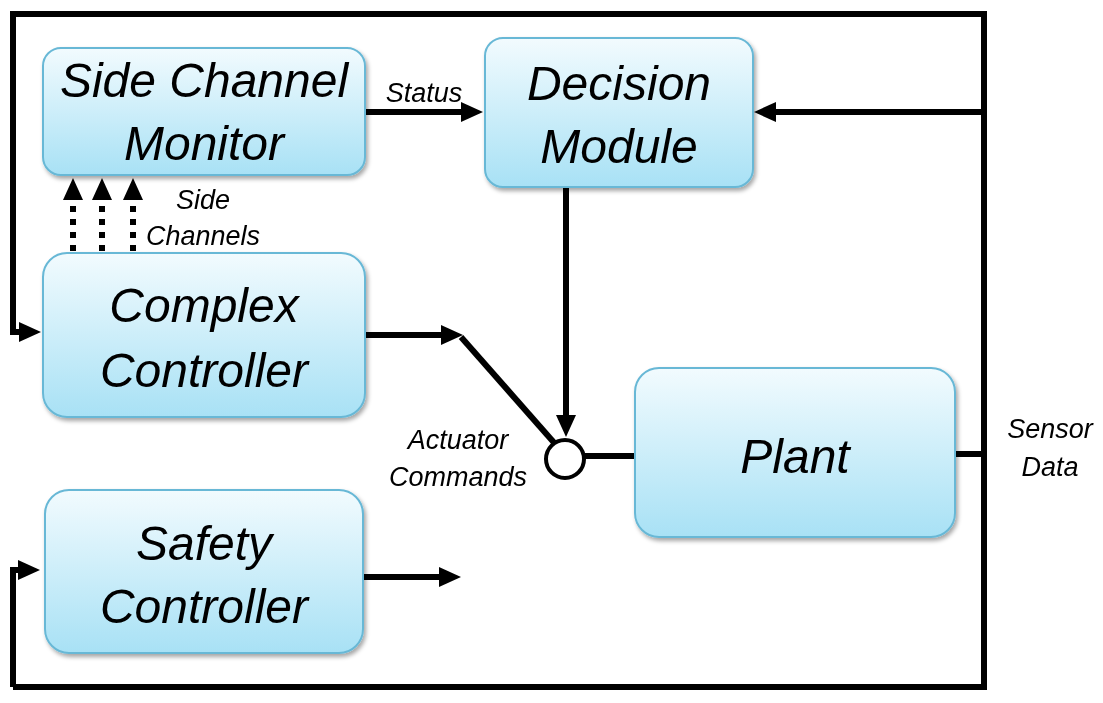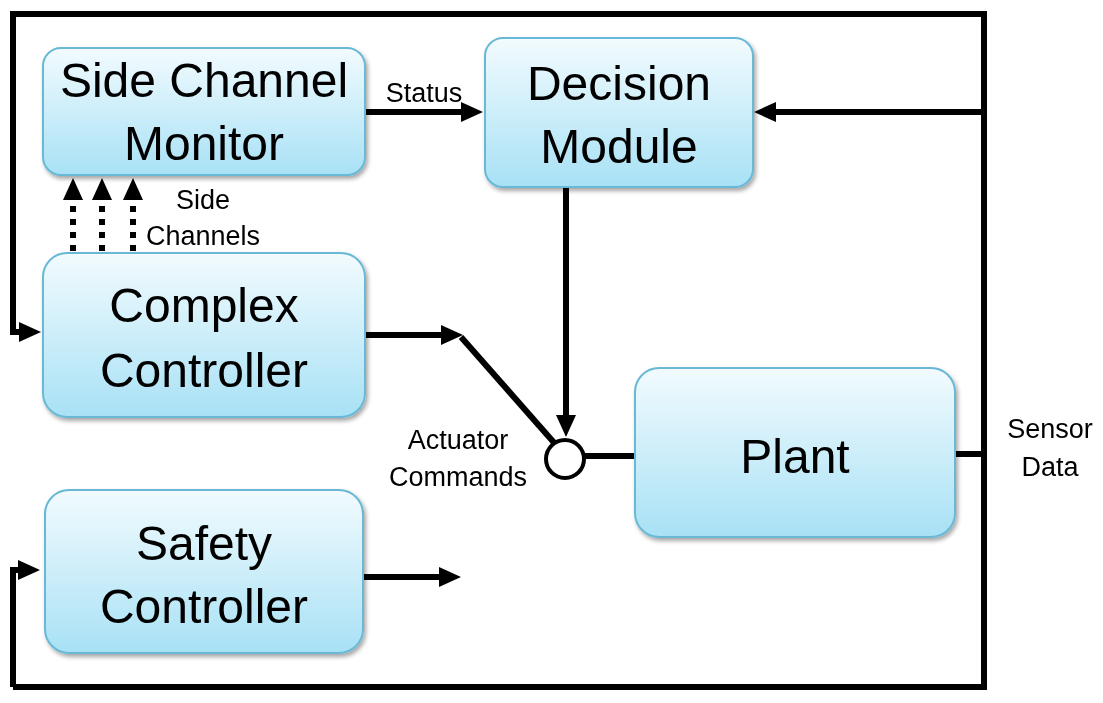--- a/index.html
+++ b/index.html
@@ -6,20 +6,21 @@
     margin: 0;
     padding: 0;
     background: #ffffff;
     font-family: "Liberation Sans", sans-serif;
   }
   #stage {
     width: 1103px;
     height: 703px;
     position: relative;
     background: #ffffff;
+    font-style: italic;
   }
   svg { display: block; }
   .node-label text {
     font-family: "Liberation Sans", sans-serif;
     font-size: 48px;
     fill: #000000;
     text-anchor: middle;
   }
   .edge-label text {
     font-family: "Liberation Sans", sans-serif;

